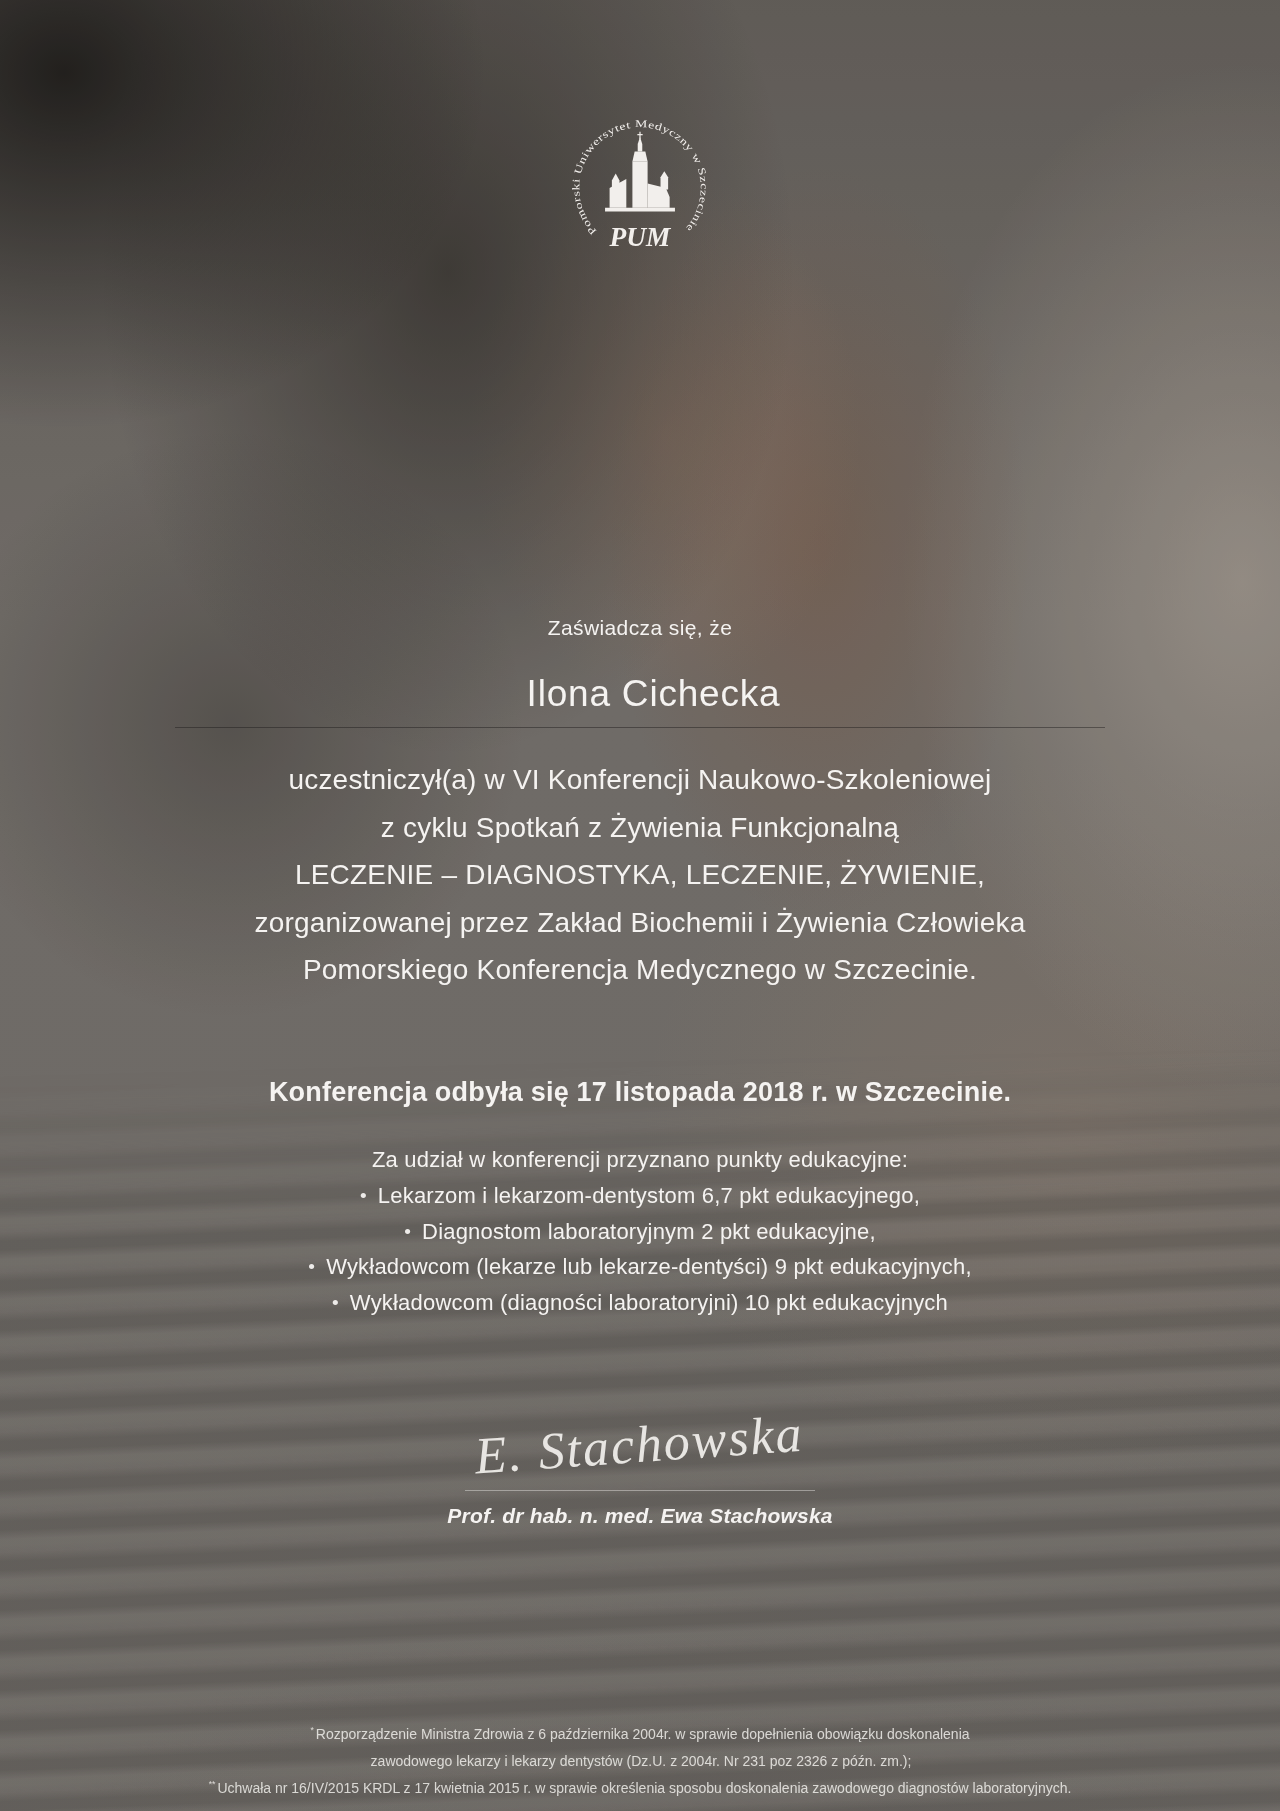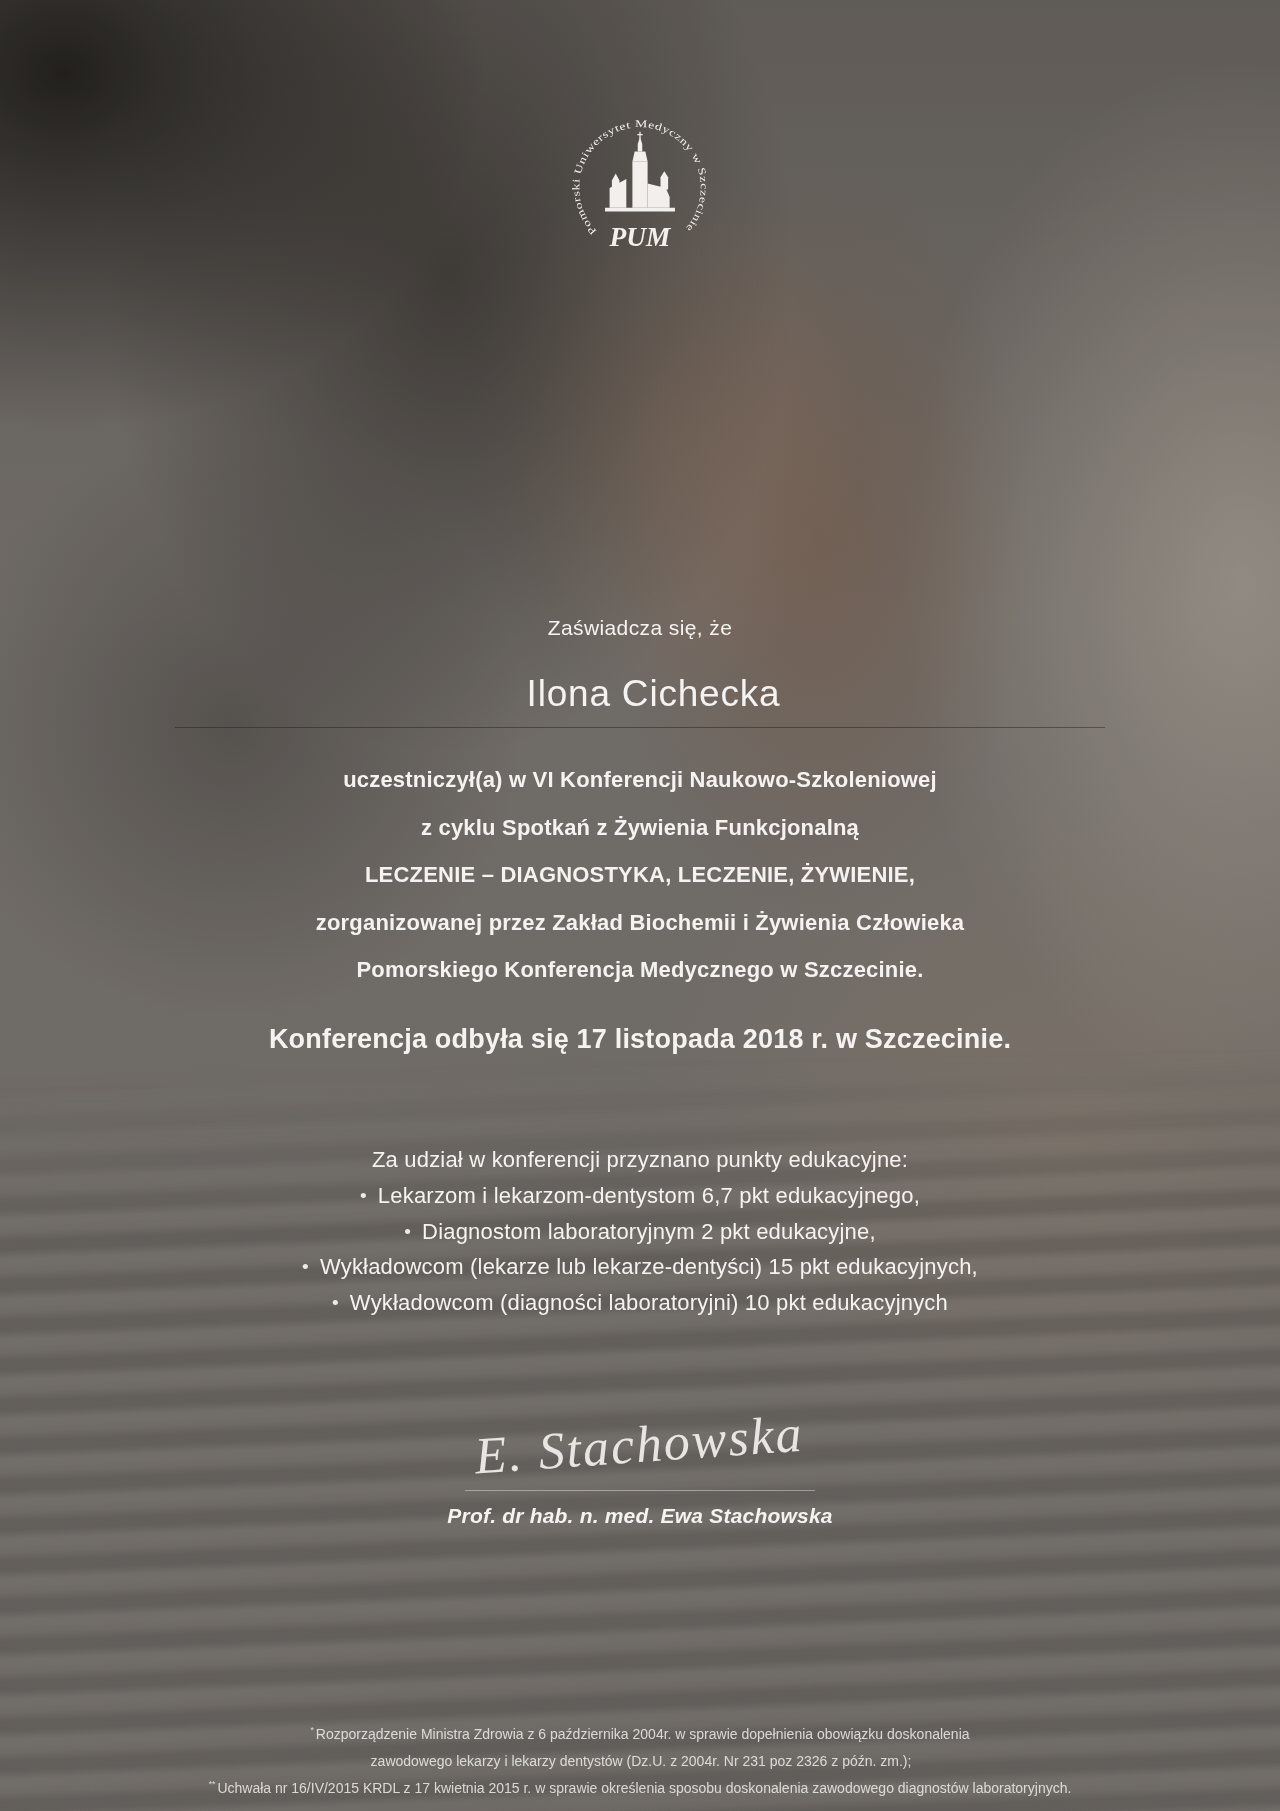--- a/index.html
+++ b/index.html
@@ -38,22 +38,22 @@
   .logo-svg{width:152px;height:152px;}
   .page-title{
     top:318px;font-weight:700;font-size:84px;line-height:90px;
     letter-spacing:2px;color:rgba(28,27,26,0.74);
   }
   .page-title .condense{display:inline-block;transform:scaleX(0.85);transform-origin:center;}
   .intro-line{top:616px;font-size:21px;font-weight:500;letter-spacing:0.4px;}
   .recipient-name{top:673px;font-size:37px;font-weight:400;letter-spacing:0.8px;margin-left:27px;}
   .divider{position:absolute;left:50%;transform:translateX(-50%);height:1px;}
   .divider-name{top:727px;width:930px;background:rgba(28,27,26,0.45);}
-  .body-block{top:756px;font-size:22px;line-height:47.5px;font-weight:700;letter-spacing:0.2px;}
-  .date-line{top:1024px;font-size:27px;font-weight:600;letter-spacing:0.2px;}
+  .body-block{top:756px;font-size:28px;line-height:47.5px;font-weight:400;letter-spacing:0.2px;}
+  .date-line{top:1077px;font-size:27px;font-weight:600;letter-spacing:0.2px;}
   .points-block{top:1142px;font-size:22px;line-height:35.8px;font-weight:400;letter-spacing:0.2px;}
   .points-block .bullet{display:inline-block;margin-right:11px;font-size:19px;vertical-align:1px;opacity:0.95;}
   .signature-wrap{top:1398px;}
   .signature-svg{width:440px;height:100px;}
   .divider-signature{top:1490px;width:350px;background:rgba(226,224,221,0.48);}
   .signer-name{top:1504px;font-size:21px;font-weight:700;font-style:italic;letter-spacing:0.2px;text-align:center;}
   .footnotes{top:1719px;font-size:14px;line-height:23.2px;font-weight:400;color:rgba(248,246,243,0.80);}
   .footnotes sup{font-size:0.62em;margin-right:2px;}
 </style>
 </head>
@@ -106,21 +106,21 @@
 
   <div class="abs-center points-block">
     <div>Za udział w konferencji przyznano punkty edukacyjne:</div>
     <div>
       <span class="bullet">•</span><span>Lekarzom i lekarzom-dentystom 6,7 pkt edukacyjnego,</span>
     </div>
     <div>
       <span class="bullet">•</span><span>Diagnostom laboratoryjnym 2 pkt edukacyjne,</span>
     </div>
     <div>
-      <span class="bullet">•</span><span>Wykładowcom (lekarze lub lekarze-dentyści) 15 pkt edukacyjnych,</span>
+      <span class="bullet">•</span><span>Wykładowcom (lekarze lub lekarze-dentyści) 9 pkt edukacyjnych,</span>
     </div>
     <div>
       <span class="bullet">•</span><span>Wykładowcom (diagności laboratoryjni) 10 pkt edukacyjnych</span>
     </div>
   </div>
 
   <div class="abs-center signature-wrap">
     <svg class="signature-svg" viewBox="0 0 440 100">
       <text x="220" y="64" text-anchor="middle" font-size="52" font-style="italic" font-family="Liberation Serif, serif" fill="rgba(238,236,233,0.95)" letter-spacing="2" transform="rotate(-4 220 60)">E. Stachowska</text>
     </svg>

